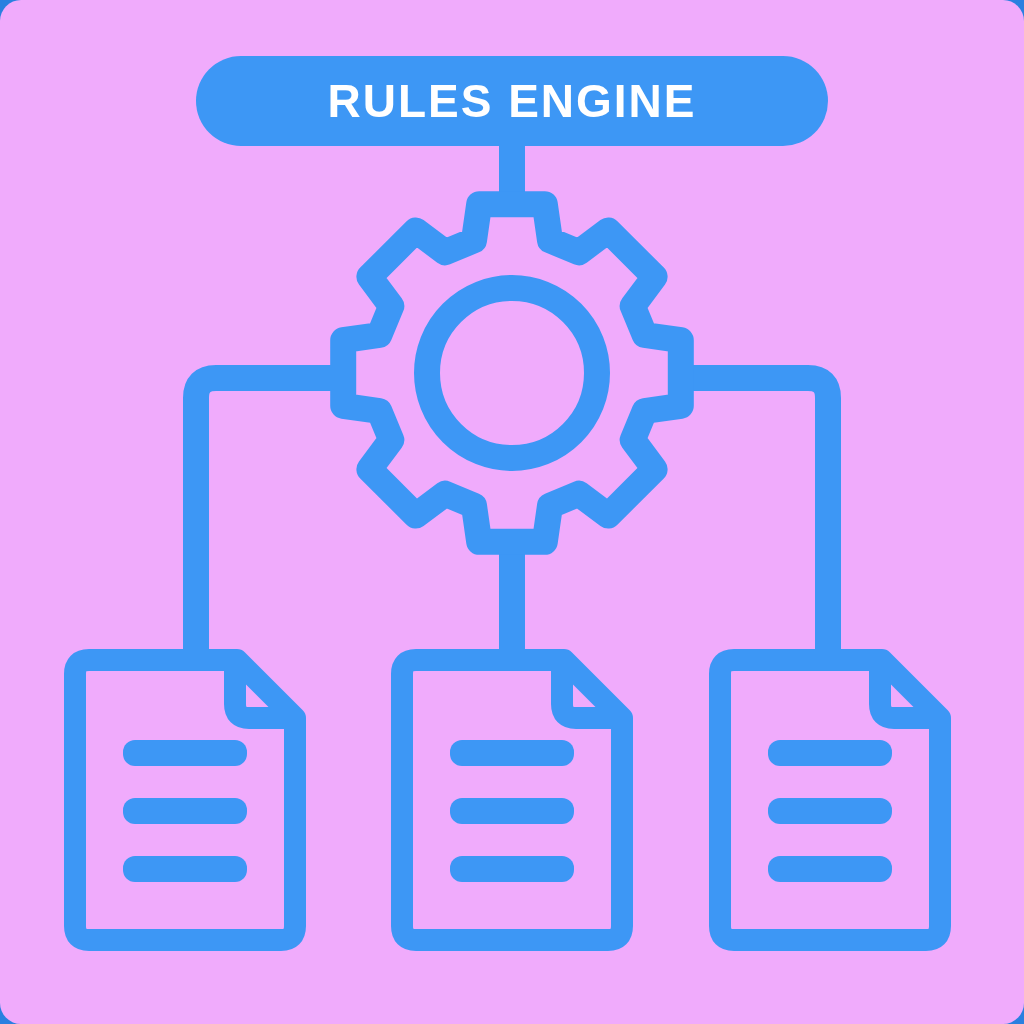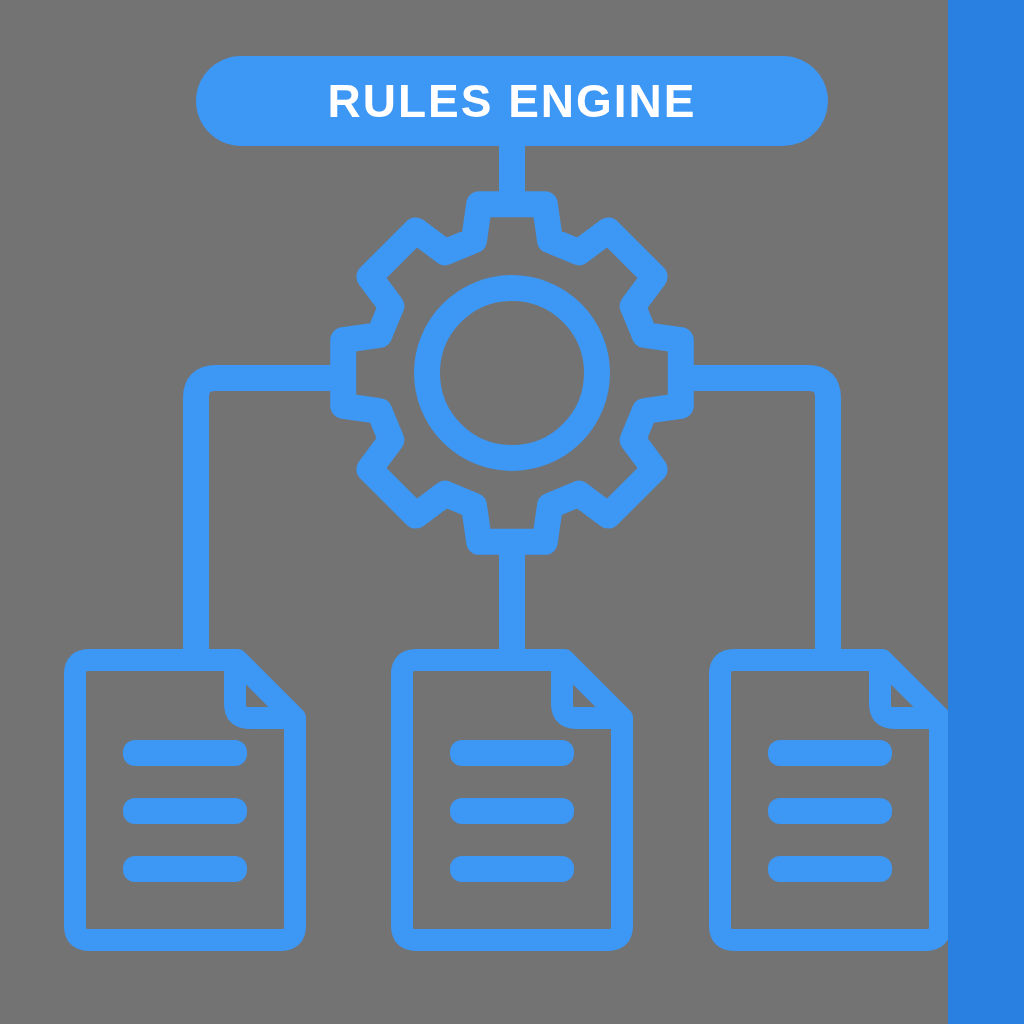--- a/index.html
+++ b/index.html
@@ -2,24 +2,25 @@
 <html><head>
 <meta charset="utf-8">
 <style>
   html, body {
     margin: 0;
     padding: 0;
     background: #2a80e0;
   }
   .canvas {
     position: relative;
-    width: 948px;
+    width: 1024px;
     height: 1024px;
-    background: #737373;
+    background: #f0abfc;
     overflow: hidden;
+    border-radius: 21px;
   }
   svg { display: block; }
   .title-text {
     font-family: "Liberation Sans", sans-serif;
     font-weight: bold;
     font-size: 46px;
     letter-spacing: 2px;
     fill: #ffffff;
   }
 </style>

